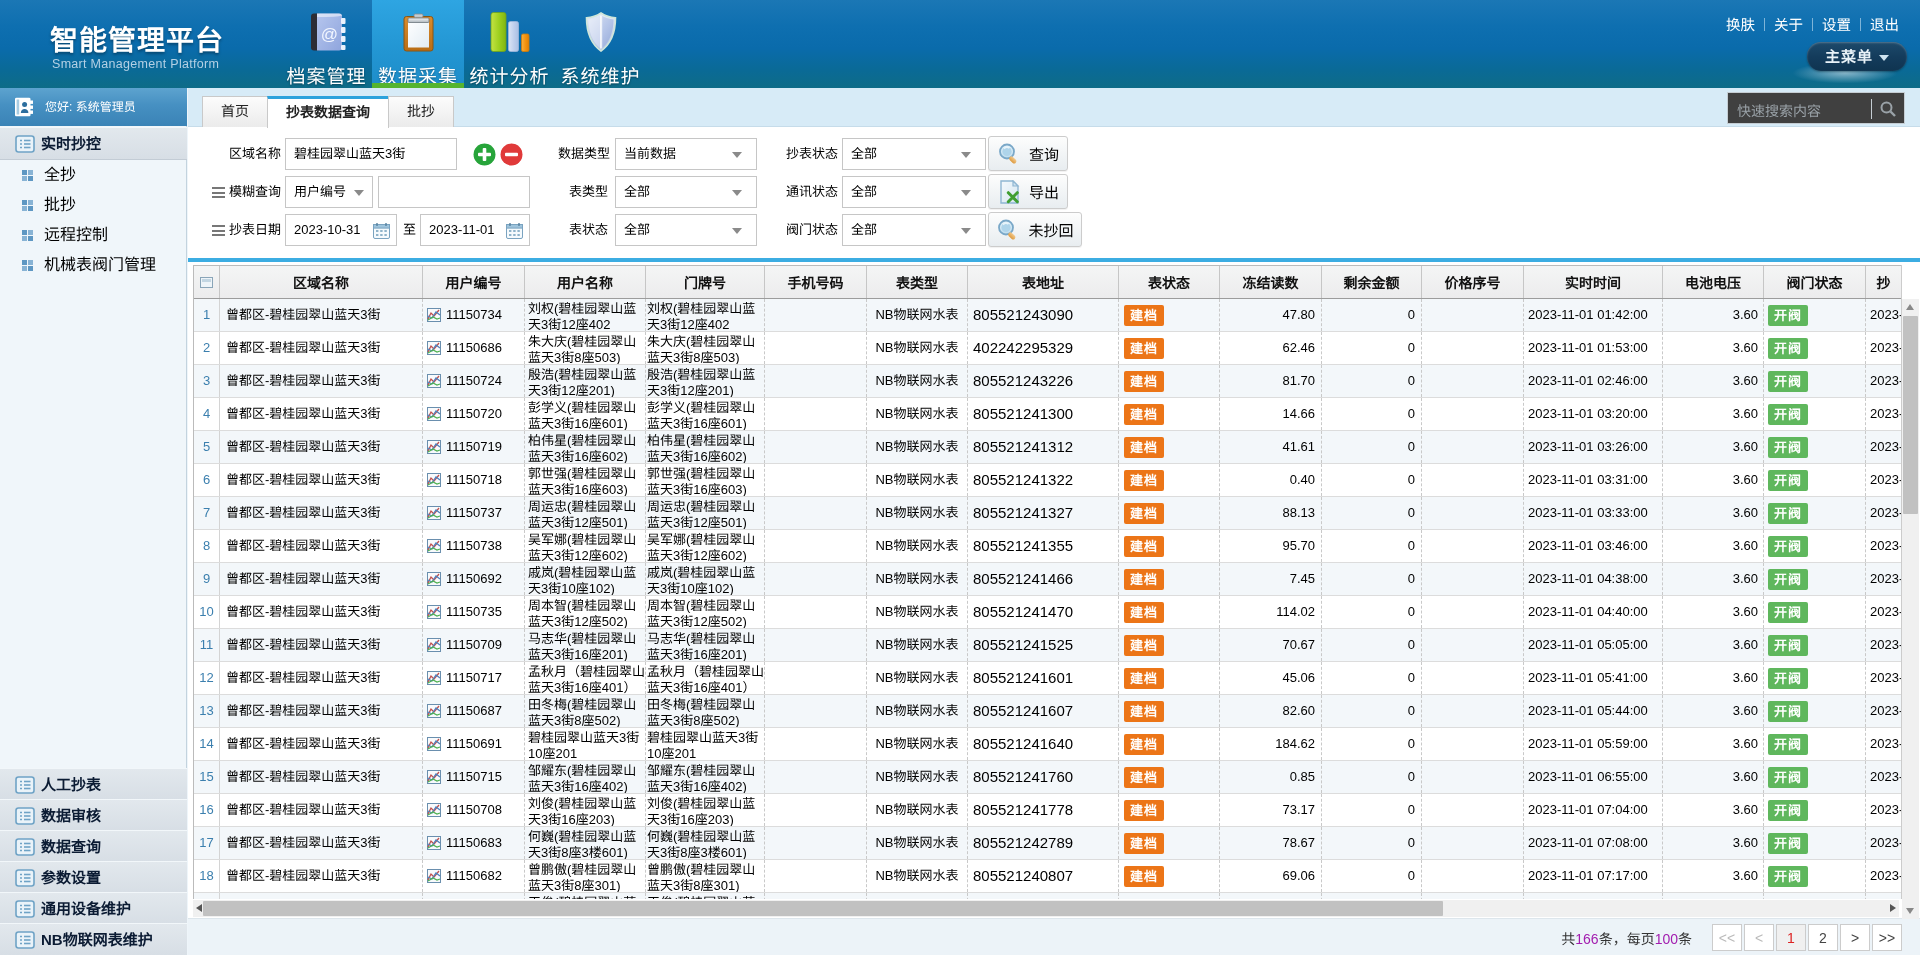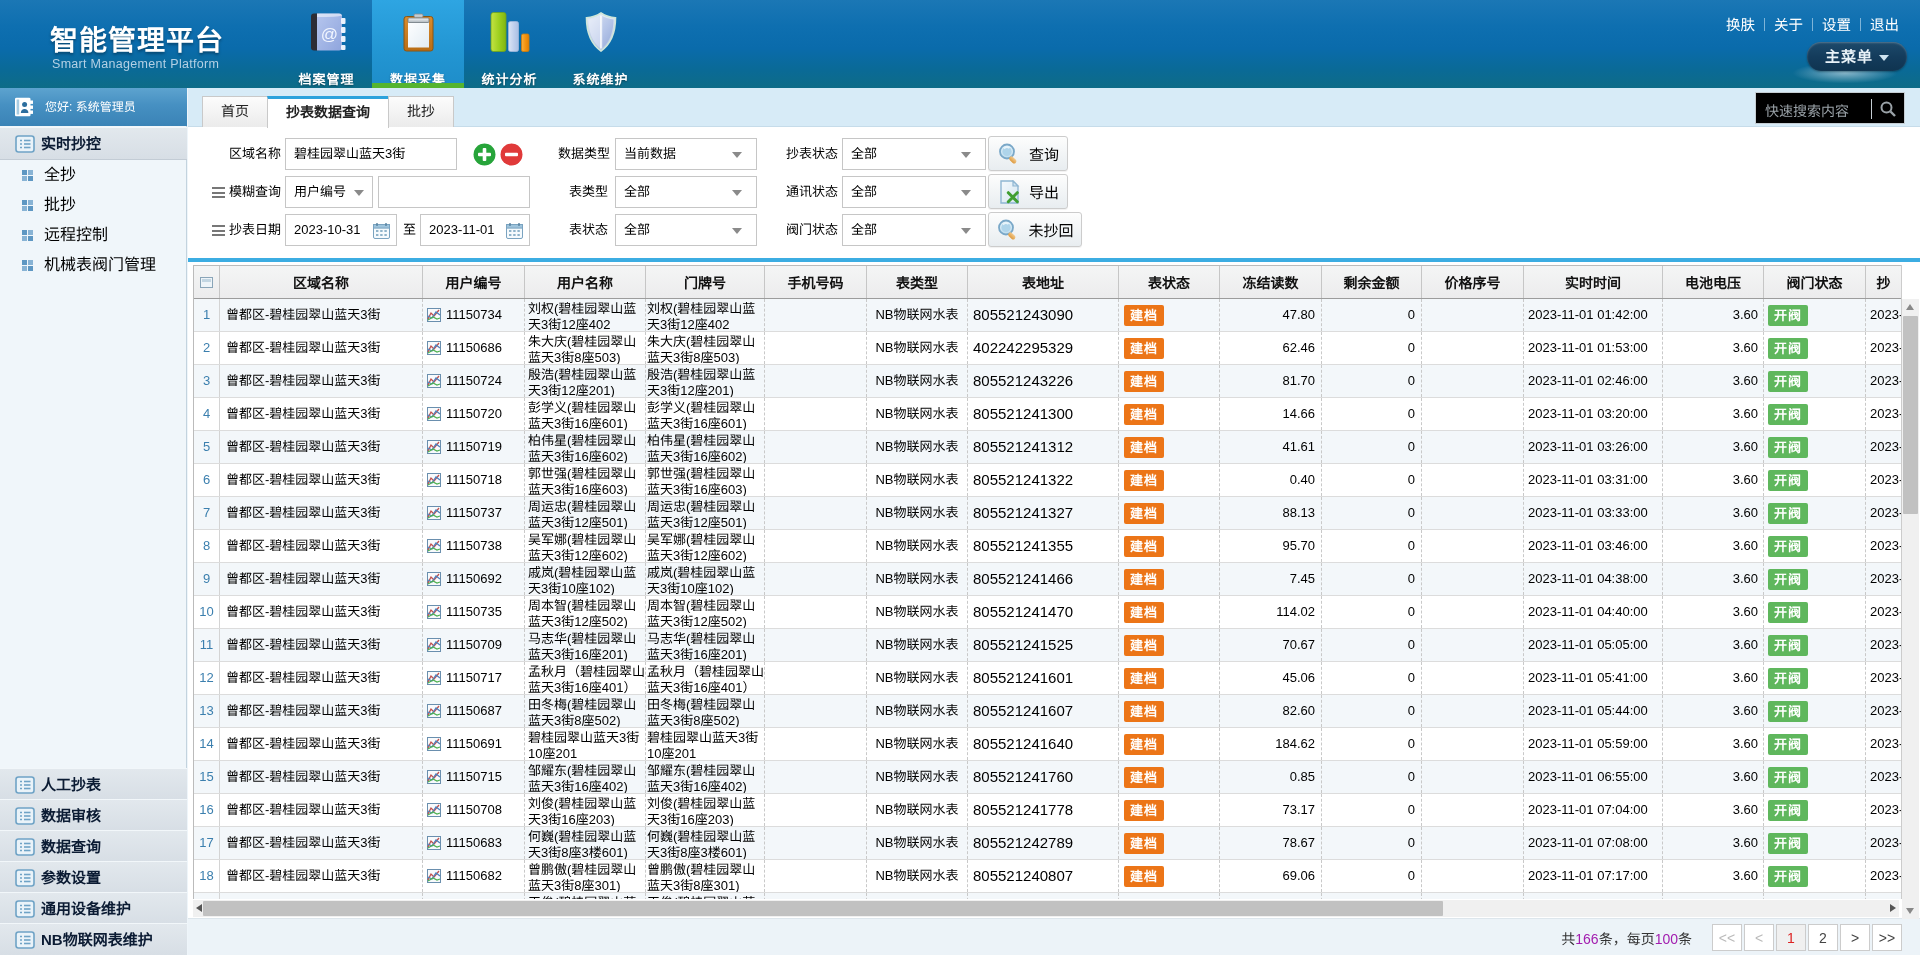--- a/index.html
+++ b/index.html
@@ -10,21 +10,21 @@
 .hdr{position:absolute;left:0;top:0;width:1920px;height:88px;background:linear-gradient(180deg,#1b77b5 0%,#0e6fb0 30%,#0a6bab 55%,#0a6a96 80%,#0e6c87 100%);overflow:hidden;}
 .hdr .flare{position:absolute;right:-55px;top:46px;width:470px;height:84px;background:radial-gradient(ellipse 50% 44% at 68% 88%,rgba(255,255,255,.95) 0%,rgba(205,238,252,.45) 38%,rgba(255,255,255,0) 70%);}
 .hdr .flare2{position:absolute;right:0px;top:58px;width:150px;height:30px;background:radial-gradient(ellipse 50% 50% at 50% 50%,rgba(255,255,255,.5) 0%,rgba(255,255,255,0) 70%);}
 .logo{position:absolute;left:50px;top:27px;line-height:1;color:#fff;font-size:28px;font-weight:bold;letter-spacing:1px;text-shadow:0 2px 3px rgba(0,0,0,.35);}
 .logo-sub{position:absolute;left:52px;top:58px;line-height:1;color:#b3d0e4;font-size:12.5px;letter-spacing:.3px;}
 .nav{position:absolute;left:281px;top:0;height:88px;display:flex;}
 .nav .it{width:91px;height:88px;position:relative;text-align:center;}
 .nav .it.act{width:92px;background:linear-gradient(180deg,#2ea5e2 0%,#2295d2 60%,#1e8dc9 100%);}
 .nav .it.act:after{content:"";position:absolute;left:0;bottom:0;width:100%;height:5px;background:#55b42f;}
 .nav .it .ic{position:absolute;left:0;right:0;top:7px;height:50px;display:flex;align-items:center;justify-content:center;}
-.nav .it .lb{position:absolute;left:0;right:0;top:69px;color:#fff;font-size:13px;font-weight:bold;letter-spacing:1px;text-shadow:0 1px 2px rgba(0,0,0,.4);}
+.nav .it .lb{position:absolute;left:0;right:0;top:61px;color:#fff;font-size:19px;font-weight:normal;letter-spacing:1px;text-shadow:0 1px 2px rgba(0,0,0,.4);}
 .toplinks{position:absolute;right:21px;top:13px;color:#fff;font-size:14.5px;}
 .toplinks span{margin:0 9px;}
 .toplinks i{display:inline-block;width:1px;height:13px;background:#7db4d8;vertical-align:-1px;}
 .mainmenu{position:absolute;right:13px;top:42px;width:100px;height:29px;border-radius:14px;background:linear-gradient(180deg,#1d4a6b 0%,#143c5c 50%,#0f3450 100%);box-shadow:inset 0 1px 2px rgba(255,255,255,.25),0 1px 2px rgba(0,0,0,.3);color:#e8f2f8;font-size:15px;font-weight:bold;text-align:center;line-height:29px;letter-spacing:1px;}
 .mainmenu .car{display:inline-block;width:0;height:0;border-left:5px solid transparent;border-right:5px solid transparent;border-top:6px solid #cfe3f0;margin-left:6px;vertical-align:1px;}
 
 .sb{position:absolute;left:0;top:88px;width:187px;height:867px;background:#f0f6fa;border-right:1px solid #c3d3de;}
 .sb-user{position:absolute;left:0;top:0;width:187px;height:38px;background:linear-gradient(180deg,#5da3cf 0%,#4690c2 45%,#3a83b6 100%);color:#fff;font-size:12px;font-weight:normal;line-height:38px;}
 .sb-user .t{margin-left:45px;}
 .sb-sec{position:absolute;left:0;width:187px;height:33px;background:linear-gradient(180deg,#e2e8ed 0%,#d7dee5 100%);border-top:1px solid #f2f7fa;border-bottom:1px solid #c3ccd5;color:#0b1b33;font-size:15px;font-weight:bold;line-height:32px;}
@@ -38,21 +38,21 @@
 .grid4 b:nth-child(1){left:0;top:0;}
 .grid4 b:nth-child(2){right:0;top:0;background:#88b3d4;}
 .grid4 b:nth-child(3){left:0;bottom:0;background:#88b3d4;}
 .grid4 b:nth-child(4){right:0;bottom:0;}
 
 .ct{position:absolute;left:188px;top:88px;width:1732px;height:867px;background:#fff;}
 .strip{position:absolute;left:0;top:0;width:1732px;height:39px;background:#d7ebf7;border-bottom:1px solid #c6dcea;}
 .tabs{position:absolute;left:14px;top:8px;display:flex;}
 .tab{height:31px;line-height:29px;padding:0 18px;background:linear-gradient(180deg,#fcfcfc 0%,#ebebeb 100%);border:1px solid #c9c9c9;border-bottom:none;font-size:14px;color:#222;margin-right:0;}
 .tab.act{background:#fff;border-top:3px solid #2da2dc;line-height:26px;font-weight:bold;height:32px;margin:0 -1px;}
-.qsearch{position:absolute;right:15px;top:4px;width:150px;height:32px;background:#000000;border:1px solid #c5cdd3;}
+.qsearch{position:absolute;right:15px;top:4px;width:178px;height:32px;background:#404040;border:1px solid #c5cdd3;}
 .qsearch .ph{position:absolute;left:9px;top:7px;font-size:14px;color:#9aa2a8;}
 .qsearch .sep{position:absolute;right:32px;top:6px;width:1px;height:20px;background:#c5cdd3;}
 
 .ff{position:absolute;left:0;top:40px;width:1732px;height:130px;background:#fff;}
 .frow{position:absolute;left:0;width:1732px;height:32px;}
 .frow .lbl{position:absolute;font-size:13px;color:#000;line-height:32px;}
 .inp{position:absolute;height:32px;background:#fff;border:1px solid #c6c6c6;font-size:13px;color:#000;line-height:30px;}
 .inp .v{margin-left:8px;}
 .sel{position:absolute;height:32px;background:#fff;border:1px solid #c6c6c6;font-size:13px;color:#000;line-height:30px;}
 .sel .v{margin-left:8px;}

